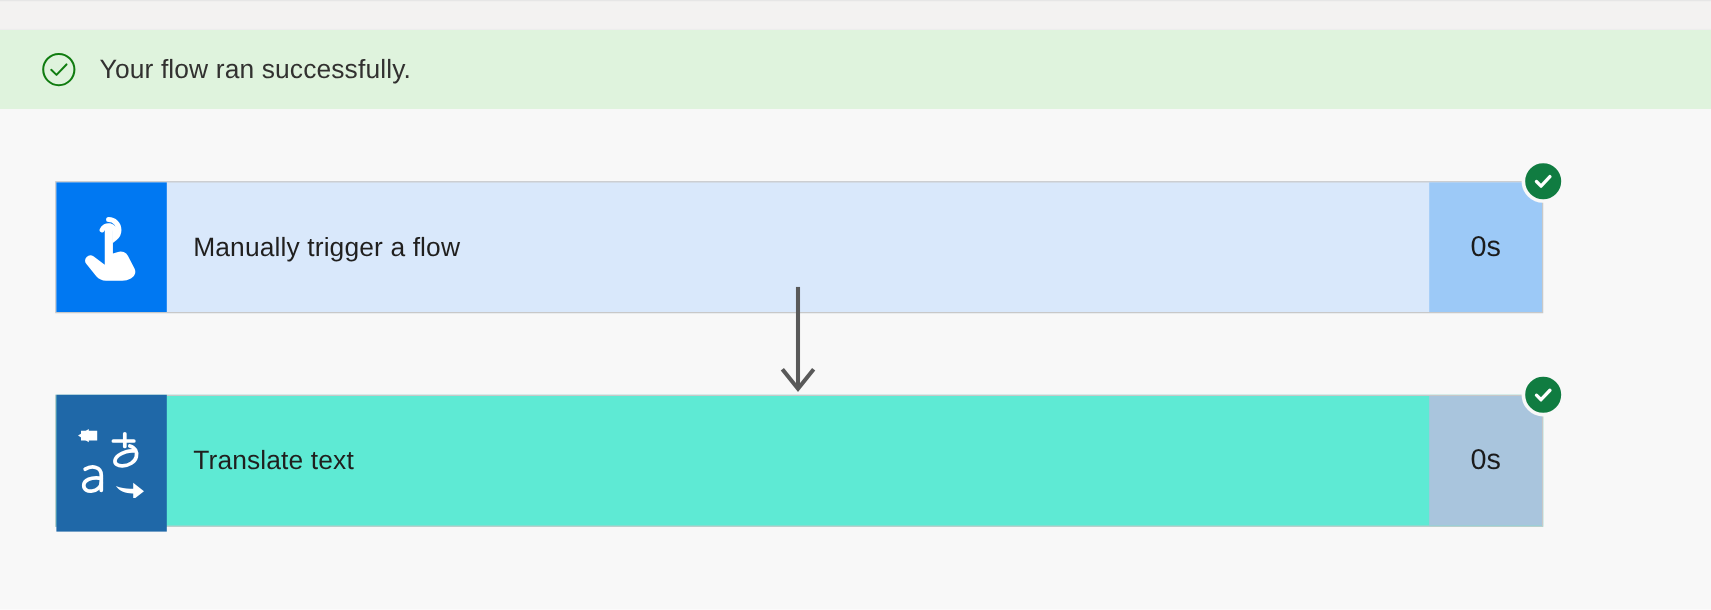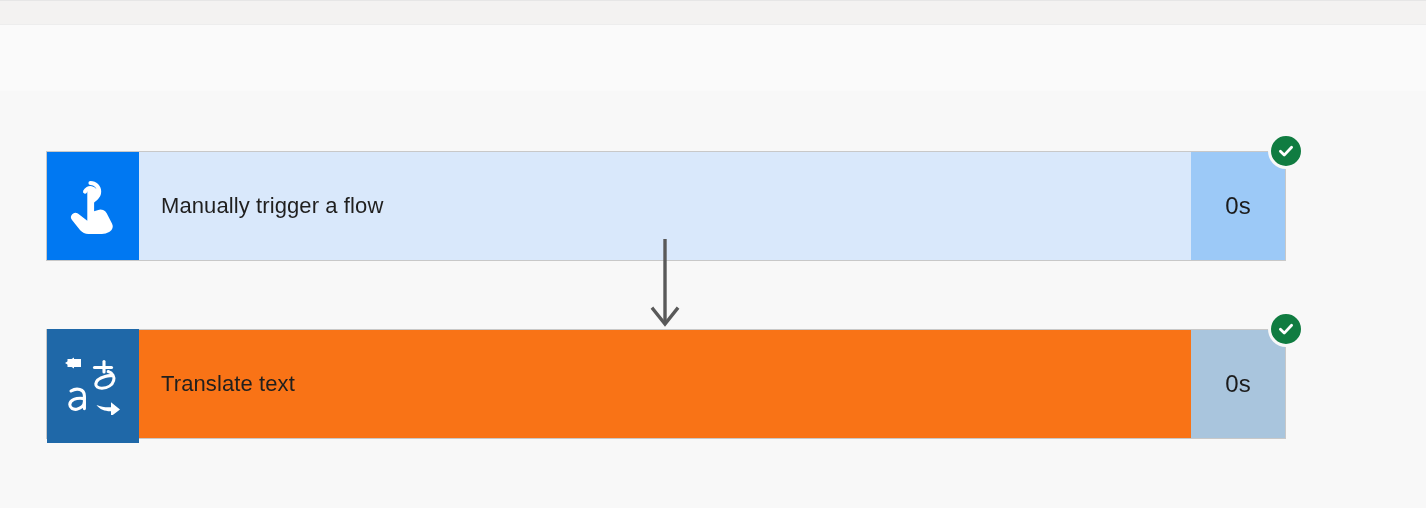--- a/index.html
+++ b/index.html
@@ -69,21 +69,21 @@
     position: absolute;
     left: 46px;
     width: 1240px;
     height: 110px;
     display: flex;
     align-items: stretch;
     border: 1px solid #c8c8c8;
     background: #d9e8fb;
   }
   .card.card-trigger { top: 60px; }
-  .card.card-action  { top: 238px; background: #f97316; }
+  .card.card-action  { top: 238px; background: #5eead4; }
 
   .card-icon-tile {
     flex: 0 0 92px;
     background: #0078f2;
     display: flex;
     align-items: center;
     justify-content: center;
     position: relative;
   }
   .card.card-action .card-icon-tile {
@@ -143,20 +143,29 @@
   }
   .connector svg { display: block; }
 </style>
 </head>
 <body>
 
 <div id="app">
 
   <div class="top-strip"></div>
 
+  <div class="banner">
+    <span class="banner-icon">
+      <svg width="30" height="30" viewBox="0 0 30 30">
+        <circle cx="15" cy="15" r="13" fill="none" stroke="#107c10" stroke-width="1.7"></circle>
+        <path d="M8.7 15.2 L13.1 19.4 L21.4 10.7" fill="none" stroke="#107c10" stroke-width="1.7" stroke-linecap="round" stroke-linejoin="round"></path>
+      </svg>
+    </span>
+    <span class="banner-text">Your flow ran successfully.</span>
+  </div>
 
   <div class="canvas">
 
     <div class="card card-trigger">
       <div class="card-icon-tile">
         <svg width="54" height="58" viewBox="0 0 54 58">
           <path d="M24.5 6 a8.6 8.6 0 0 1 8.6 8.6 a8.6 8.6 0 0 1 -3.2 6.7 l0 -4.4
                    a5.6 5.6 0 0 0 -10.8 -2.3 l0 0" fill="none" stroke="#ffffff" stroke-width="4.2" stroke-linecap="round"></path>
           <path d="M21.3 14.8 a3.4 3.4 0 0 1 6.8 0 l0 19.5 l4.2 -1.4
                    a7 7 0 0 1 8.4 3.4 l5.4 10.4

